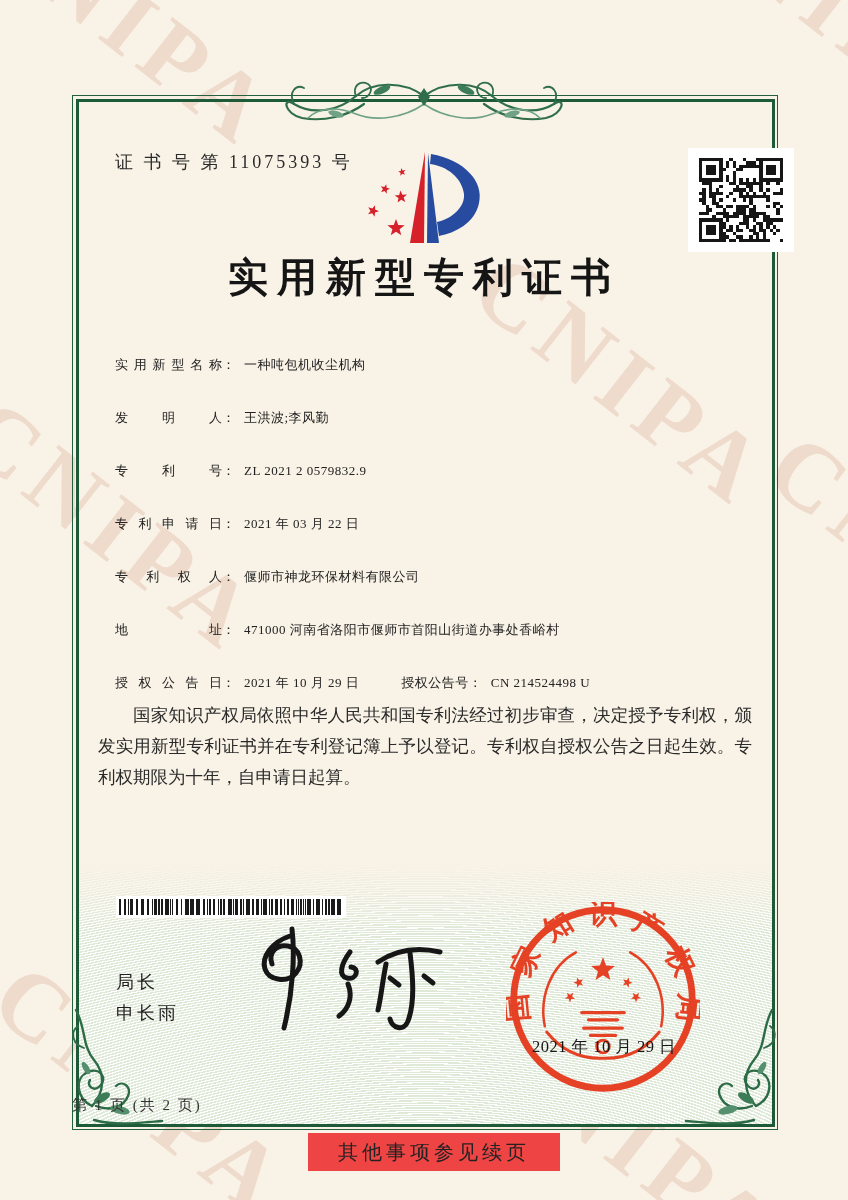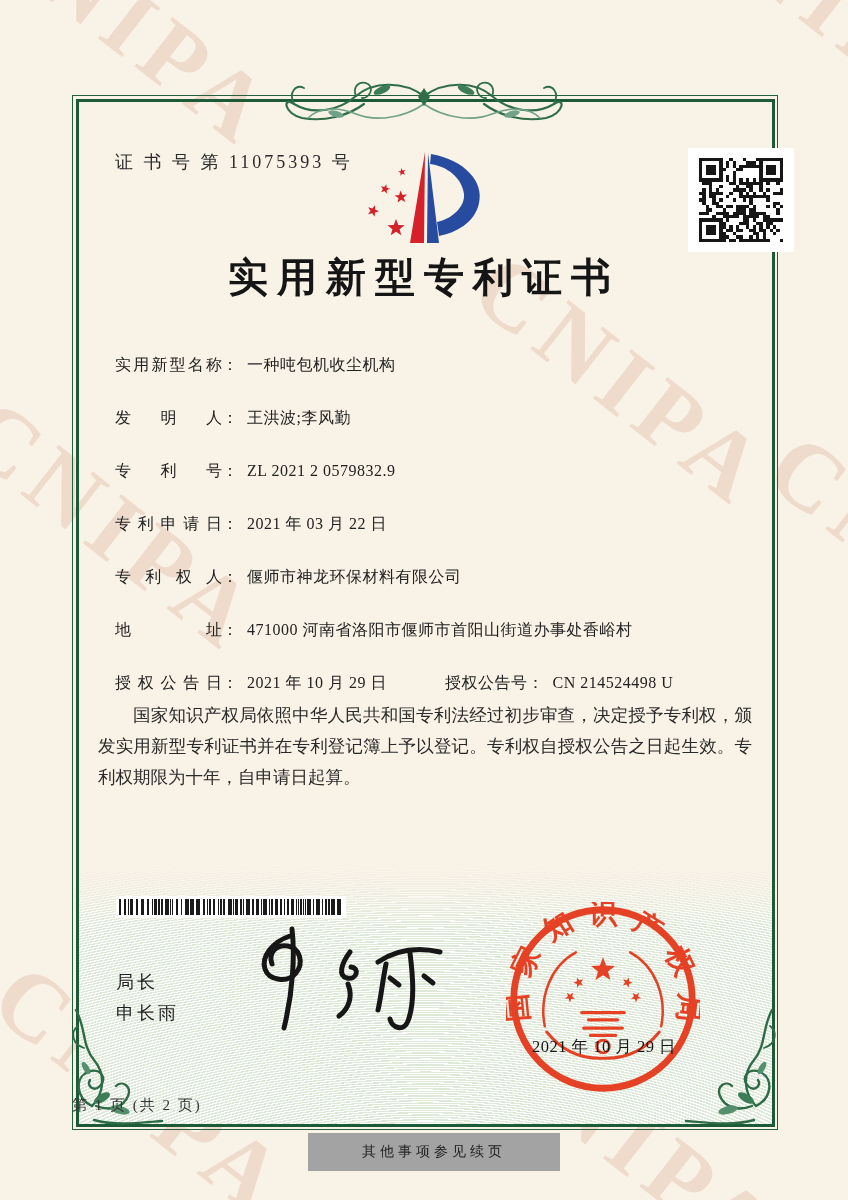--- a/index.html
+++ b/index.html
@@ -28,26 +28,26 @@
   
   .cert-no{position:absolute;left:115px;top:150px;font-size:18px;letter-spacing:3px;color:#2b2b2b;}
   .title{position:absolute;left:0;top:250px;width:848px;text-align:center;
          font-size:40px;font-weight:bold;letter-spacing:9px;color:#151515;}
 
   
   .qr-box{position:absolute;left:688px;top:148px;width:106px;height:104px;background:#fff;}
   .qr-box svg{position:absolute;left:11px;top:10px;}
 
   
-  .fields{position:absolute;left:115px;top:352px;width:640px;font-size:16px;line-height:26px;}
+  .fields{position:absolute;left:115px;top:352px;width:640px;font-size:13px;line-height:26px;}
   .frow{margin-bottom:27px;white-space:nowrap;}
   .flabel{display:inline-block;width:107px;text-align:justify;text-align-last:justify;vertical-align:top;}
   .fcolon{display:inline-block;vertical-align:top;}
   .fvalue{display:inline-block;margin-left:9px;vertical-align:top;letter-spacing:0.5px;}
-  .grant-2{margin-left:58px;}
+  .grant-2{margin-left:42px;}
 
   .paras{position:absolute;left:98px;top:700px;width:654px;font-size:17.5px;
          line-height:31px;text-align:justify;color:#2a2a2a;}
   .paras p{margin:0;text-indent:2em;}
 
   
   .barcode-box{position:absolute;left:116px;top:896px;width:230px;height:22px;background:#fff;
          padding:0;}
   .barcode{position:absolute;left:3px;top:3px;width:224px;height:16px;font-size:0;
          white-space:nowrap;overflow:hidden;}
@@ -59,22 +59,22 @@
   .sign{position:absolute;left:228px;top:922px;}
 
   
   .seal{position:absolute;left:506px;top:902px;opacity:.93;}
   .seal-date{position:absolute;left:516px;top:1036px;width:176px;text-align:center;
          font-size:16.5px;color:#161616;letter-spacing:0.5px;white-space:nowrap;}
 
   
   .page-info{position:absolute;left:72px;top:1096px;width:704px;text-align:left;
          font-size:15px;letter-spacing:2px;color:#333;}
-  .note-box{position:absolute;left:308px;top:1133px;width:252px;height:38px;background:#a3a3a3;
-         text-align:center;line-height:38px;font-size:14px;letter-spacing:4px;color:#222;}
+  .note-box{position:absolute;left:308px;top:1133px;width:252px;height:38px;background:#ef4444;
+         text-align:center;line-height:38px;font-size:20px;letter-spacing:4px;color:#222;}
 
   svg{display:block;}
 </style>
 </head>
 <body>
 
 <div class="wm" style="left:-45px;top:-35px;">CNIPA</div>
 <div class="wm" style="left:655px;top:-55px;">CNIPA</div>
 <div class="wm" style="left:450px;top:325px;">CNIPA</div>
 <div class="wm" style="left:-60px;top:470px;">CNIPA</div>

